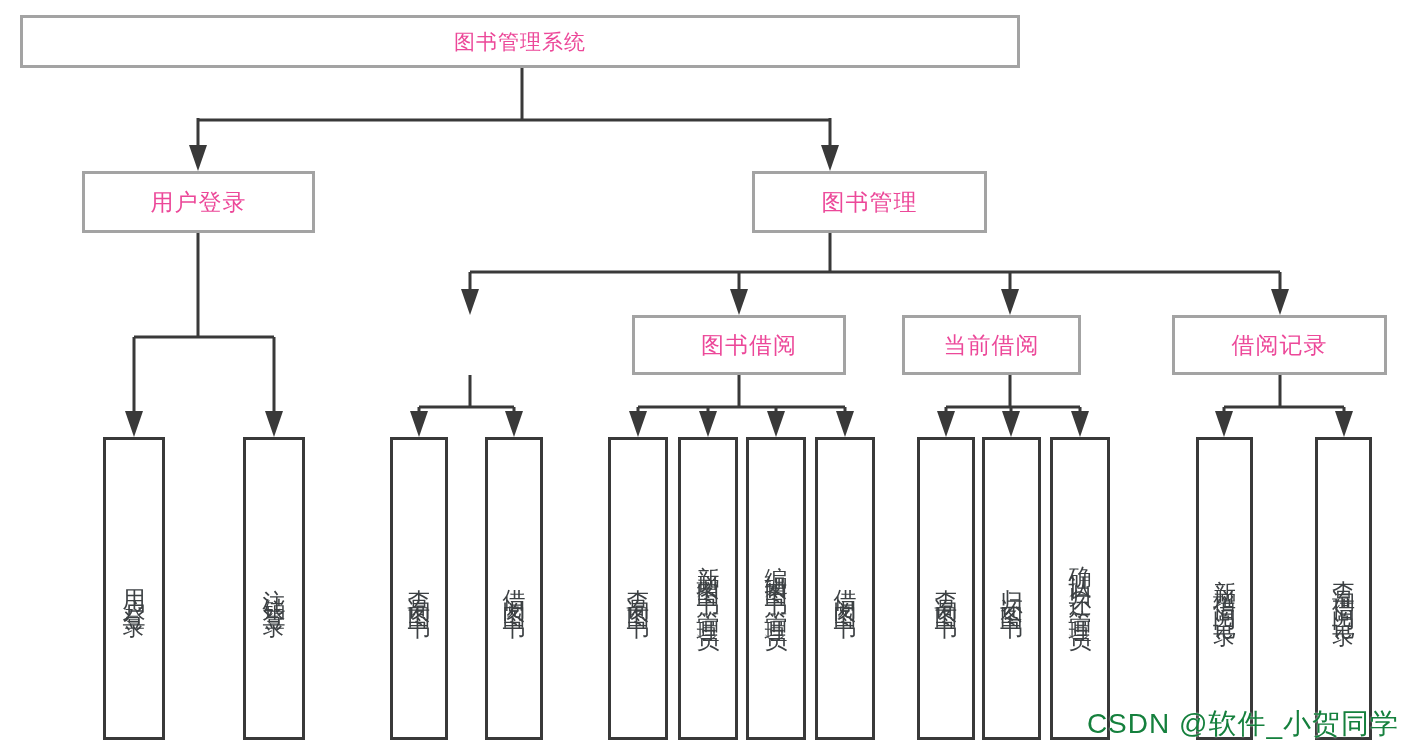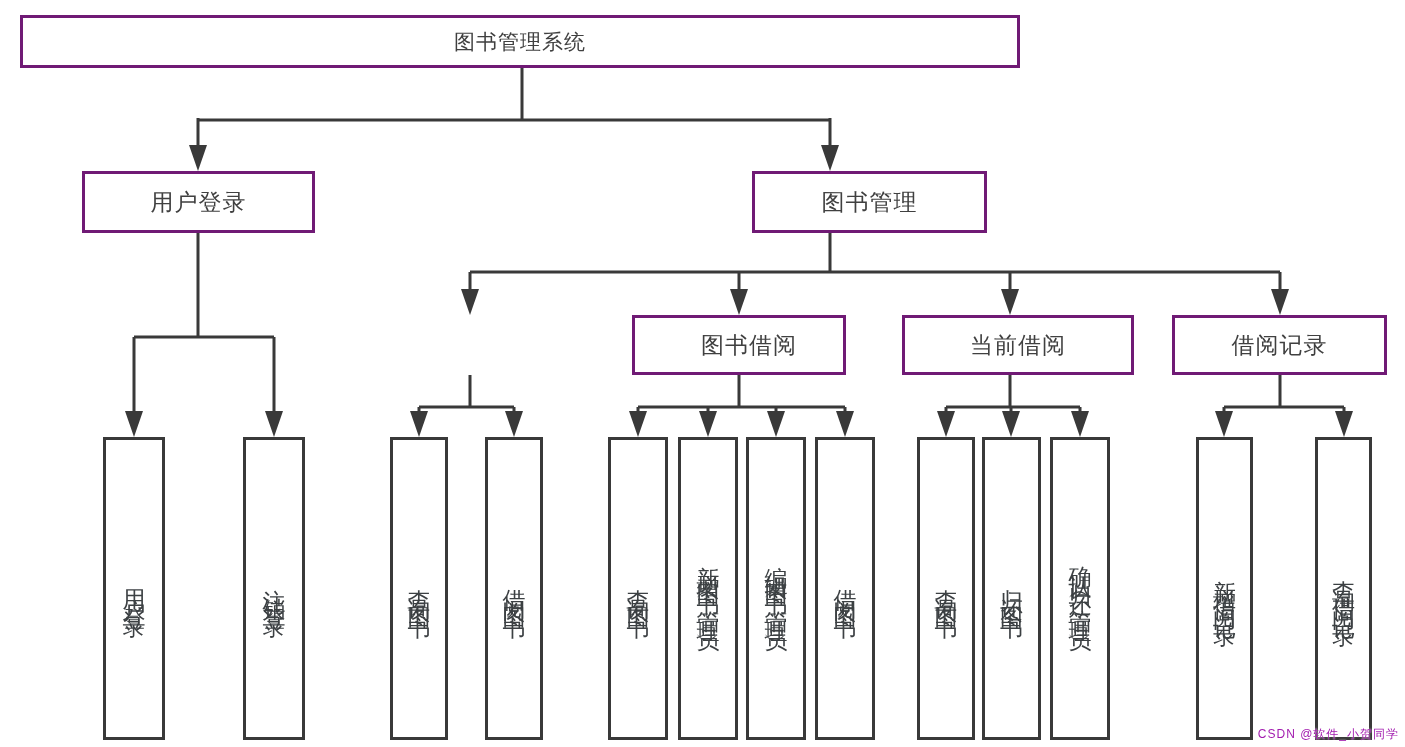--- a/index.html
+++ b/index.html
@@ -13,37 +13,37 @@
   }
   svg.connectors {
     position: absolute;
     left: 0; top: 0;
     width: 1405px; height: 747px;
     z-index: 1;
   }
   .box {
     position: absolute;
     box-sizing: border-box;
-    border: 3px solid #701a75;
+    border: 3px solid #a3a3a3;
     background: #ffffff;
     display: flex;
     align-items: center;
     justify-content: center;
-    color: #404040;
+    color: #ec4899;
     z-index: 2;
     letter-spacing: 1px;
   }
   .box.root   { left: 20px;   top: 15px;  width: 1000px; height: 53px; font-size: 21px; }
   .box.lvl2   { top: 171px; height: 62px; font-size: 23px; }
   .box.lvl3   { top: 315px; height: 60px; font-size: 23px; }
   #n-user-login      { left: 82px;   width: 233px; }
   #n-book-management { left: 712px;  width: 235px; margin-left: 40px; }
   #n-new-book        { left: 363px;  width: 214px; }
   #n-borrowing       { left: 632px;  width: 214px; padding-left: 20px; }
-  #n-current         { left: 902px;  width: 232px; }
+  #n-current         { left: 902px;  width: 179px; }
   #n-records         { left: 1172px; width: 215px; }
   .leaf {
     position: absolute;
     top: 437px;
     height: 303px;
     box-sizing: border-box;
     border: 3px solid #393939;
     background: #ffffff;
     writing-mode: vertical-lr;
     text-orientation: mixed;
@@ -66,22 +66,22 @@
   #l8  { left: 815px;  width: 60px; }
   #l9  { left: 917px;  width: 58px; }
   #l10 { left: 982px;  width: 59px; }
   #l11 { left: 1050px; width: 60px; }
   #l12 { left: 1196px; width: 57px; }
   #l13 { left: 1315px; width: 57px; }
   .watermark {
     position: absolute;
     right: 6px;
     bottom: 4px;
-    font-size: 12px;
-    color: #a21caf;
+    font-size: 28px;
+    color: #15803d;
     letter-spacing: 1px;
     z-index: 5;
     text-shadow: 0 0 2px #ffffff;
     white-space: nowrap;
   }
 </style>
 </head>
 <body>
 
 <div class="canvas">

